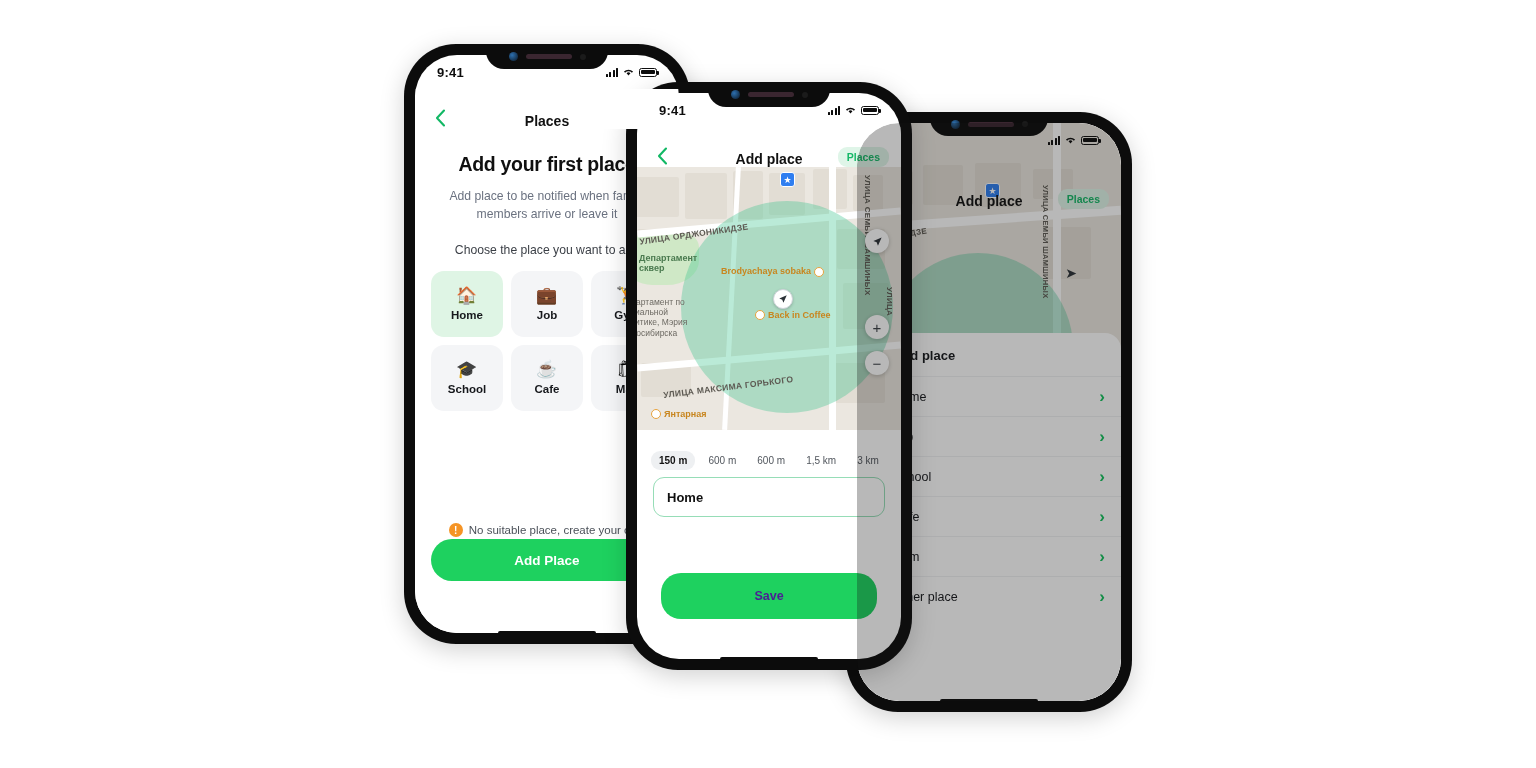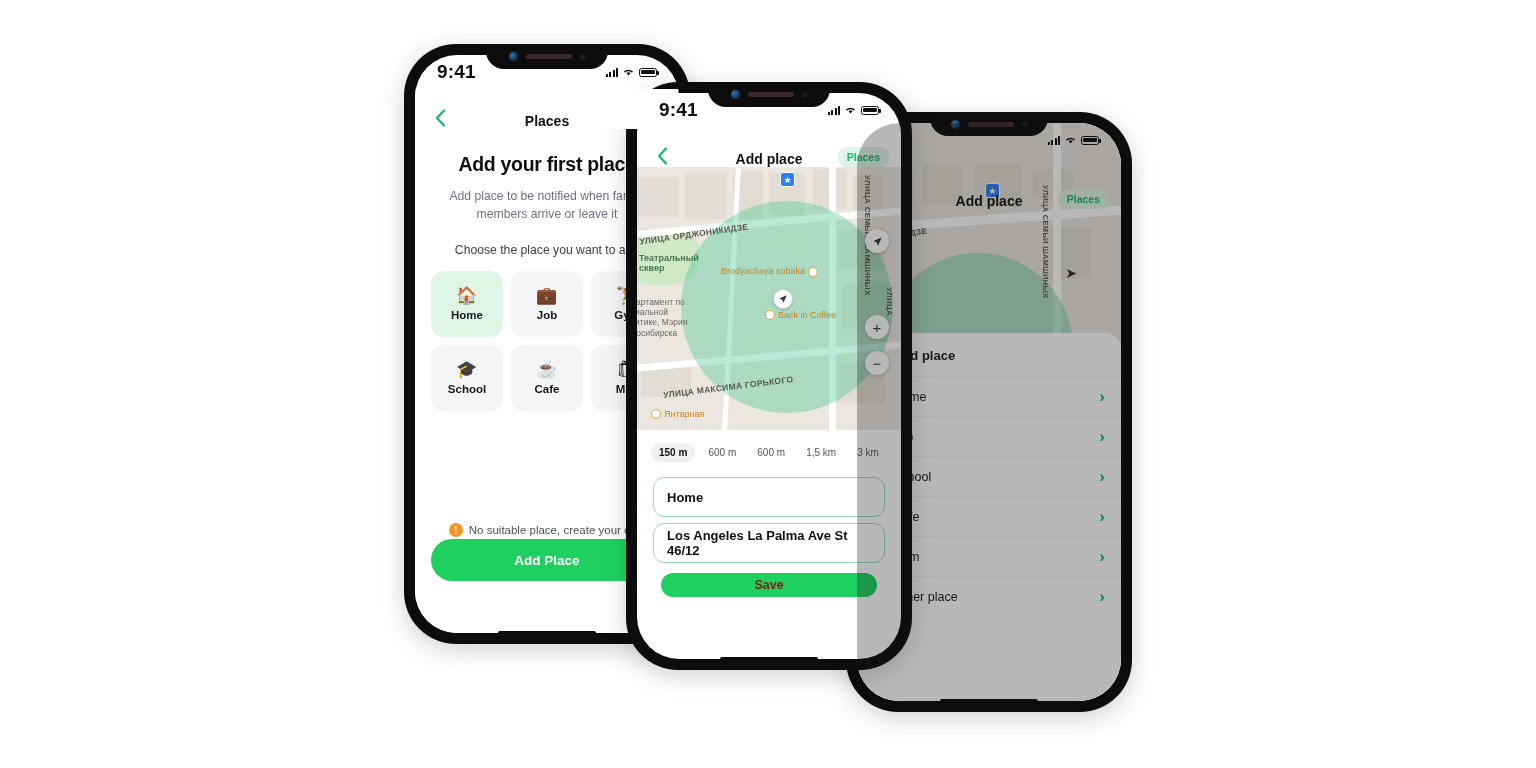--- a/index.html
+++ b/index.html
@@ -50,21 +50,21 @@
   
   .statusbar {
     position: absolute; top: 0; left: 0; right: 0;
     height: 34px;
     display: flex; align-items: center; justify-content: space-between;
     padding: 0 22px;
     font-weight: 700;
     z-index: 35;
     color: #0d0d0d;
   }
-  .sb-time { font-size: 19px; letter-spacing: .2px; }
+  .sb-time { font-size: 13px; letter-spacing: .2px; }
   .sb-icons { display: flex; align-items: center; gap: 4px; }
   .bars { display: flex; align-items: flex-end; gap: 1.5px; height: 9px; }
   .bars i { width: 2px; background: #0d0d0d; border-radius: .5px; display:block; }
   .bars i:nth-child(1){height:3px}.bars i:nth-child(2){height:5px}
   .bars i:nth-child(3){height:7px}.bars i:nth-child(4){height:9px}
   .batt { width: 18px; height: 9px; border: 1.2px solid #0d0d0d; border-radius: 2.5px;
           position: relative; }
   .batt::before{content:"";position:absolute;inset:1.2px;background:#0d0d0d;border-radius:1px;}
   .batt::after{content:"";position:absolute;right:-3px;top:2.5px;width:1.6px;height:4px;
                background:#0d0d0d;border-radius:0 1px 1px 0;}
@@ -138,21 +138,21 @@
   .radius-circle {
     position:absolute; border-radius:50%;
     background: rgba(58,196,140,.35);
   }
   .mlabel {
     position:absolute; font-size:8.5px; font-weight:700; color:#5d5a53;
     white-space:nowrap; letter-spacing:.3px;
   }
   .mlabel.green { color:#4a7a4f; font-weight:600; letter-spacing:0; }
   .poi { position:absolute; display:flex; align-items:center; gap:3px;
-         font-size:9px; color:#c8861f; font-weight:400; white-space:nowrap; }
+         font-size:9px; color:#c8861f; font-weight:700; white-space:nowrap; }
   .poi-dot { width:10px;height:10px;border-radius:50%;
              border:1.8px solid #e8a33d; background:#fff; flex:0 0 auto; }
   .mpin {
     position:absolute; width:15px;height:15px;border-radius:3px;
     background:#2f7ef0; display:flex;align-items:center;justify-content:center;
     color:#fff; font-size:9px; border:1.5px solid #fff;
   }
   .userdot {
     position:absolute; width:20px;height:20px;border-radius:50%;
     background:#fff; border:1.6px solid #cfd4da;
@@ -162,32 +162,32 @@
   .mctrl {
     position:absolute; width:24px;height:24px;border-radius:50%;
     background:#fff; box-shadow:0 1px 4px rgba(0,0,0,.22);
     display:flex;align-items:center;justify-content:center;
     font-size:15px; color:#3a3f45; font-weight:300;
   }
 
   
   .chips { position:absolute; left:0; right:0; display:flex;
            align-items:center; justify-content:space-between; padding: 0 14px; }
-  .chip { font-size:10px; color:#51565d; padding:4px 8px; border-radius:9px; font-weight:500;}
+  .chip { font-size:10px; color:#51565d; padding:4px 8px; border-radius:9px; font-weight:500;margin-top:8px;}
   .chip.on { background:#eef0f2; color:#111; font-weight:600; }
 
   .field {
     position:absolute; left:16px; right:16px; height:40px;
     border:1.3px solid #96ddb7; border-radius:11px;
     display:flex; align-items:center; padding: 0 13px;
     font-size:13px; color:#101010; font-weight:600; background:#fff;
   }
   .savebtn {
-    position:absolute; left:24px; right:24px; height:24px;
-    border-radius:20px; background:#1ed15f; color:#7f1d1d;
+    position:absolute; left:24px; right:24px; height:46px;
+    border-radius:20px; background:#1ed15f; color:#4c1d95;
     font-size:12.5px; font-weight:700;
     display:flex;align-items:center;justify-content:center; border:none;
   }
 
   
   .sheet {
     position:absolute; left:0; right:0; bottom:0; top:210px;
     background:#fff; border-radius:16px 16px 0 0;
   }
   .sheet-title { font-size:13px; font-weight:600; color:#16181c;
@@ -415,29 +415,29 @@
 
         <div class="radius-circle" style="left:44px; top:34px; width:212px; height:212px;"></div>
 
         <div class="mpin" style="left:143px; top:5px;">★</div>
 
         <div class="mlabel" style="left:2px; top:62px; transform:rotate(-8deg);">УЛИЦА ОРДЖОНИКИДЗЕ</div>
         <div class="mlabel" style="left:26px; top:215px; transform:rotate(-7deg);">УЛИЦА МАКСИМА ГОРЬКОГО</div>
         <div class="mlabel" style="left:226px; top:8px; writing-mode:vertical-rl; font-size:8px;">УЛИЦА СЕМЬИ ШАМШИНЫХ</div>
         <div class="mlabel" style="left:248px; top:120px; writing-mode:vertical-rl; font-size:8px;">УЛИЦА</div>
 
-        <div class="mlabel green" style="left:2px; top:86px; width:56px; white-space:normal; line-height:1.15; font-size:9px;">Театральный сквер</div>
+        <div class="mlabel green" style="left:2px; top:86px; width:56px; white-space:normal; line-height:1.15; font-size:9px;">Департамент сквер</div>
         <div class="mlabel green" style="left:-16px; top:130px; width:72px; white-space:normal; line-height:1.2;
                     font-size:8.5px; color:#6d6a63; font-weight:500;">Департамент по социальной политике, Мэрия Новосибирска</div>
 
         <div class="poi" style="left:84px; top:100px; flex-direction:row-reverse;">
           <span class="poi-dot"></span>
           <span style="text-align:center; line-height:1.1;">Brodyachaya sobaka</span>
         </div>
-        <div class="poi" style="left:128px; top:143px;">
+        <div class="poi" style="left:118px; top:143px;">
           <span class="poi-dot"></span>
           <span>Back in Coffee</span>
         </div>
         <div class="poi" style="left:14px; top:242px;">
           <span class="poi-dot"></span>
           <span>Янтарная</span>
         </div>
 
         <div class="userdot" style="left:136px; top:122px;">
           <svg width="10" height="10" viewBox="0 0 12 12">
@@ -457,21 +457,20 @@
       <div class="chips" style="top:350px;">
         <span class="chip on">150 m</span>
         <span class="chip">600 m</span>
         <span class="chip">600 m</span>
         <span class="chip">1,5 km</span>
         <span class="chip">3 km</span>
       </div>
 
       <div class="field" style="top:384px;" placeholder="Place name">Home</div>
 
-      <div class="field" style="top:430px; font-weight:600;" placeholder="Address">Los Angeles La Palma Ave St 46/12</div>
 
       <button class="savebtn" style="top:480px;">Save</button>
     </div>
 
     <div class="notch" style="width:122px; height:25px;">
       <span class="cam"></span>
       <span class="speaker"></span>
       <span class="cam small"></span>
     </div>
     <div class="homebar" style="width:98px;"></div>

